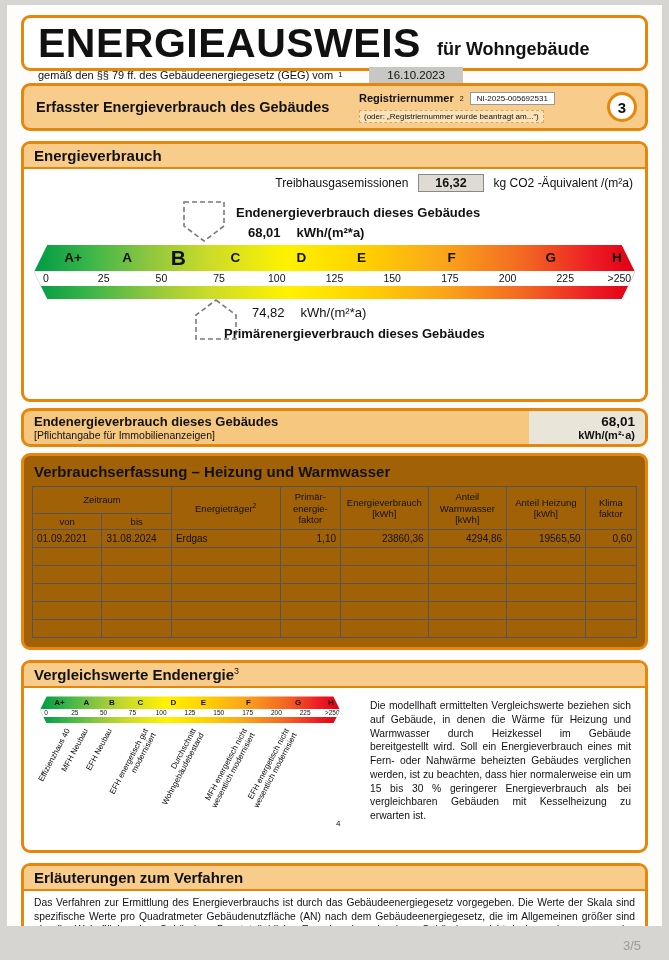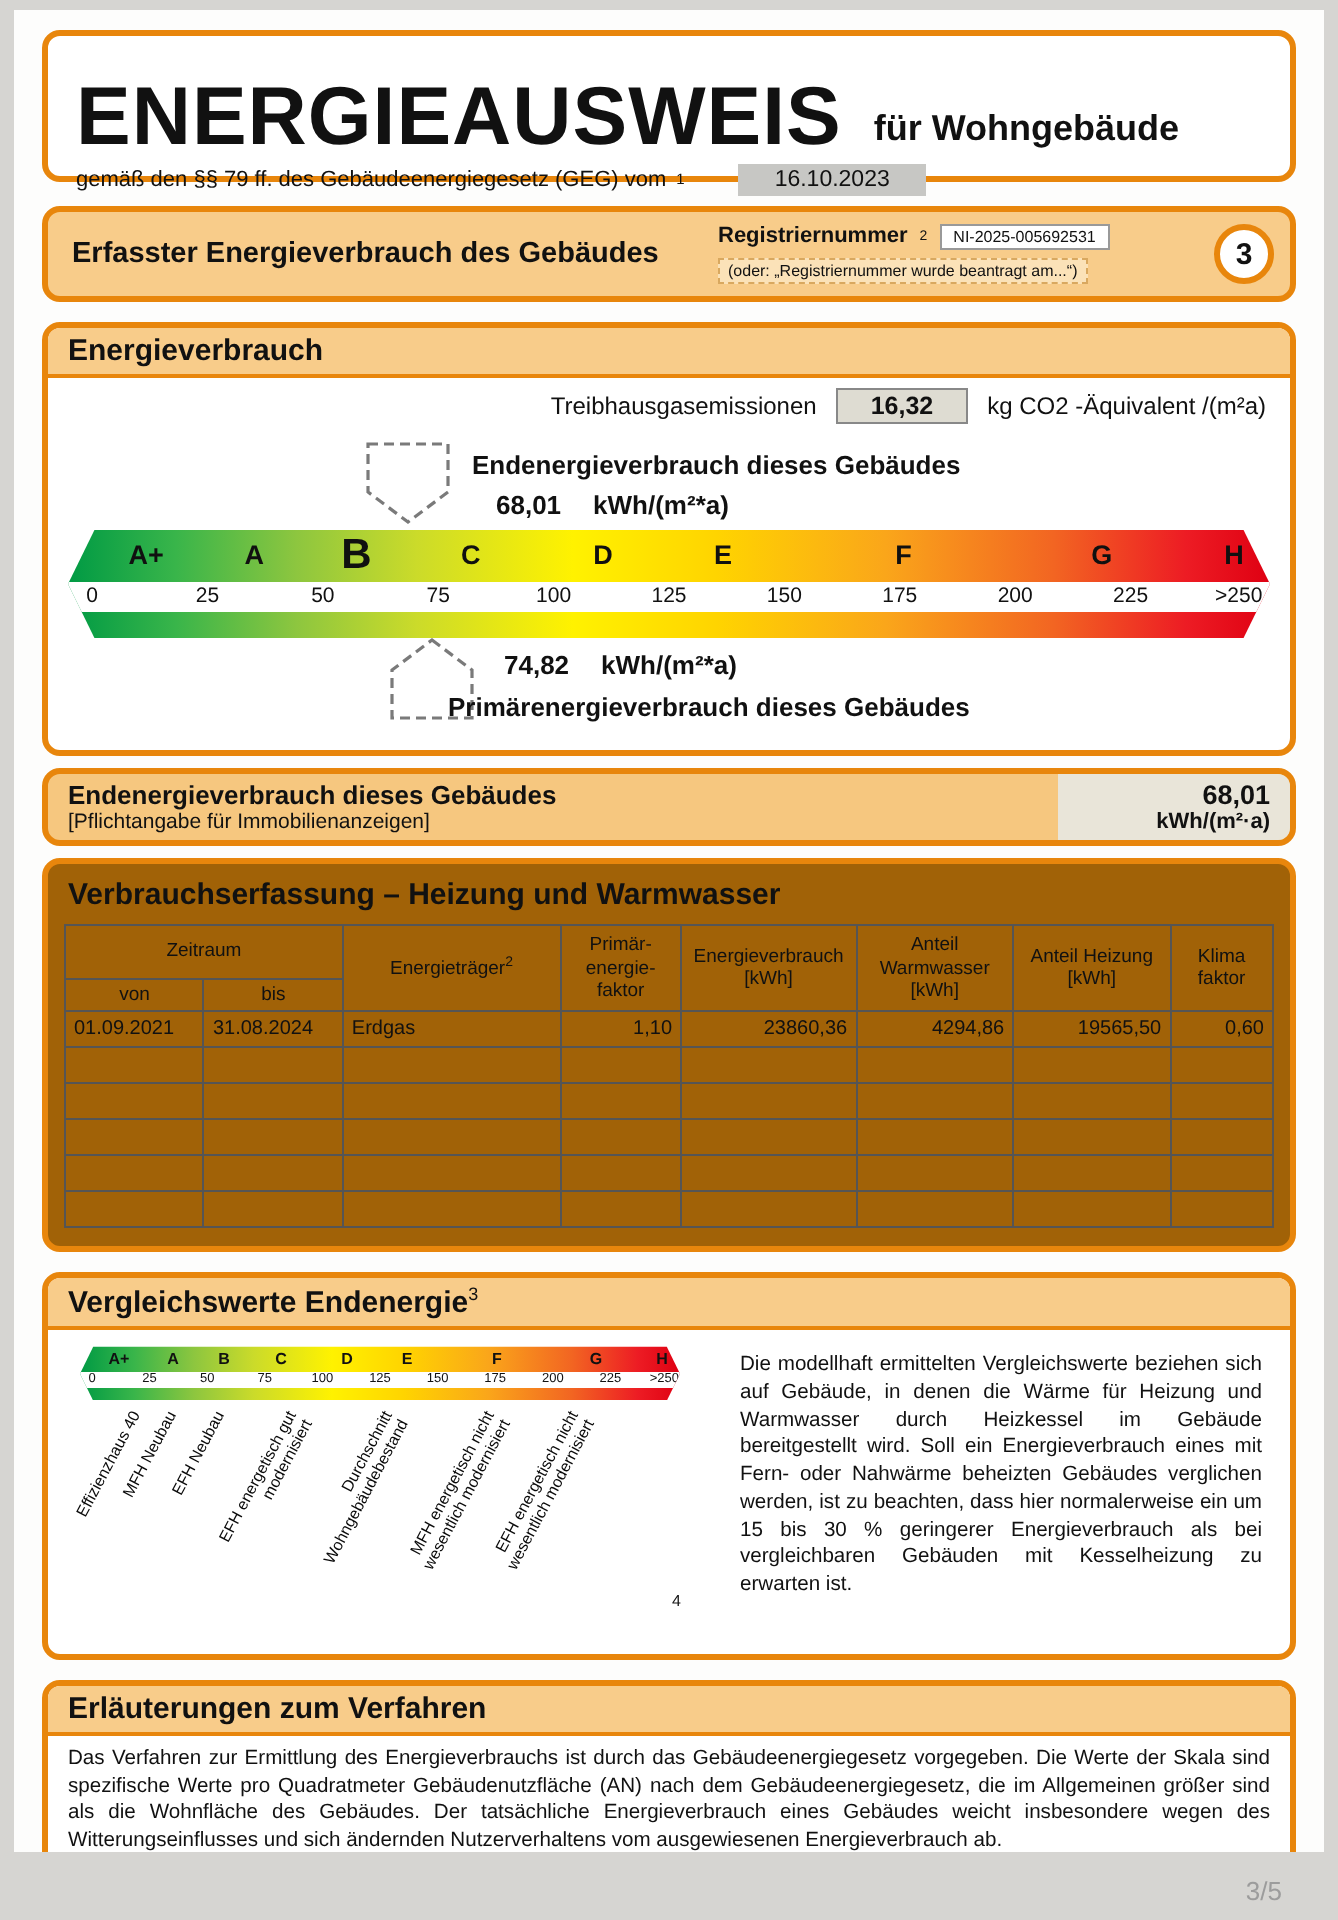--- a/index.html
+++ b/index.html
@@ -8,21 +8,21 @@
     background: #d6d5d2; overflow: hidden;
     font-family: "Liberation Sans", sans-serif; color: #111;
   }
   .page {
     position: absolute; left: 7px; top: 5px; width: 655px; height: 921px;
     background: #fdfdfc; padding: 10px 14px; overflow: hidden;
   }
   .box, .section, .banner, .erfasster-bar { border: 3px solid #e8860c; border-radius: 9px; }
 
   
-  .header-box { padding: 20px 12px 5px 14px; height: 76px; background: #fff; }
+  .header-box { padding: 5px 12px 5px 14px; height: 56px; background: #fff; }
   .title-row { display: flex; align-items: flex-end; }
   .main-title { font-size: 41px; font-weight: bold; line-height: 1.02; letter-spacing: .5px; }
   .subtitle { font-size: 18px; font-weight: bold; margin-left: 16px; padding-bottom: 5px; }
   .law-row { margin-top: 2px; font-size: 11px; display: flex; align-items: center; }
   .law-row sup { font-size: 7.5px; margin: 0 3px 0 5px; }
   .date-box { background: #c7c7c4; padding: 2px 18px; margin-left: 24px; font-size: 11.5px; }
 
   
   .erfasster-bar { margin-top: 12px; background: #f8cc8a; padding: 3px 8px 3px 12px;
     display: flex; align-items: center; height: 48px; }
@@ -38,39 +38,39 @@
     background: #fff; display: flex; align-items: center; justify-content: center;
     font-weight: bold; font-size: 15px; margin-left: 12px; flex: none; }
 
   
   .section { margin-top: 10px; background: #fff; overflow: hidden; }
   .section-band { background: #f8cc8a; border-bottom: 2px solid #e8860c;
     padding: 3px 10px; font-weight: bold; font-size: 15px; }
   .section-band sup { font-size: 9px; font-weight: normal; }
 
   
-  .energie-content { position: relative; height: 186px; }
+  .energie-content { position: relative; height: 230px; }
   .ghg-row { position: absolute; top: 5px; right: 12px; display: flex; align-items: center;
     gap: 10px; font-size: 12px; }
   .ghg-box { background: #dedcd2; border: 1px solid #888; padding: 1px 16px;
     font-weight: bold; font-size: 12.5px; }
   .mk { position: absolute; }
   .end-label1 { position: absolute; left: 212px; top: 36px; font-weight: bold; font-size: 13px; }
   .end-label2 { position: absolute; left: 224px; top: 56px; font-weight: bold; font-size: 13px;
     display: flex; gap: 16px; }
   .scale { position: absolute; left: 10px; right: 10px; top: 76px; height: 54px;
     clip-path: polygon(0 50%, 2.2% 0, 97.8% 0, 100% 50%, 97.8% 100%, 2.2% 100%);
     background: linear-gradient(90deg,#009a44 0%,#39b54a 9%,#8dc63f 19%,#cbdb2a 29%,
       #fff200 42%,#ffd400 54%,#faa61a 68%,#f26522 82%,#ed1c24 93%,#df0012 100%); }
   .ltr { position: absolute; top: 0; height: 26px; line-height: 26px;
     transform: translateX(-50%); font-weight: bold; font-size: 13.5px; color: #101010; }
   .ltr.rating { font-size: 21px; font-weight: 800; line-height: 25px; }
   .numbers-band { position: absolute; left: 0; right: 0; top: 26px; height: 15px; background: #fff; }
   .num { position: absolute; transform: translateX(-50%); font-size: 10.5px; line-height: 15px; }
-  .prim-label1 { position: absolute; left: 228px; top: 136px; font-weight: bold; font-size: 13px;
+  .prim-label1 { position: absolute; left: 228px; top: 136px; font-weight: normal; font-size: 13px;
     display: flex; gap: 16px; }
   .prim-label2 { position: absolute; left: 200px; top: 157px; font-weight: bold; font-size: 13px; }
 
   
   .banner { margin-top: 6px; display: flex; overflow: hidden; background: #f6c77f; }
   .banner-left { flex: 1; padding: 3px 10px; }
   .banner-title { font-weight: bold; font-size: 13px; }
   .banner-sub { font-size: 10.5px; }
   .banner-right { width: 116px; background: #e9e5d9; text-align: right; padding: 3px 10px;
     font-weight: bold; }

